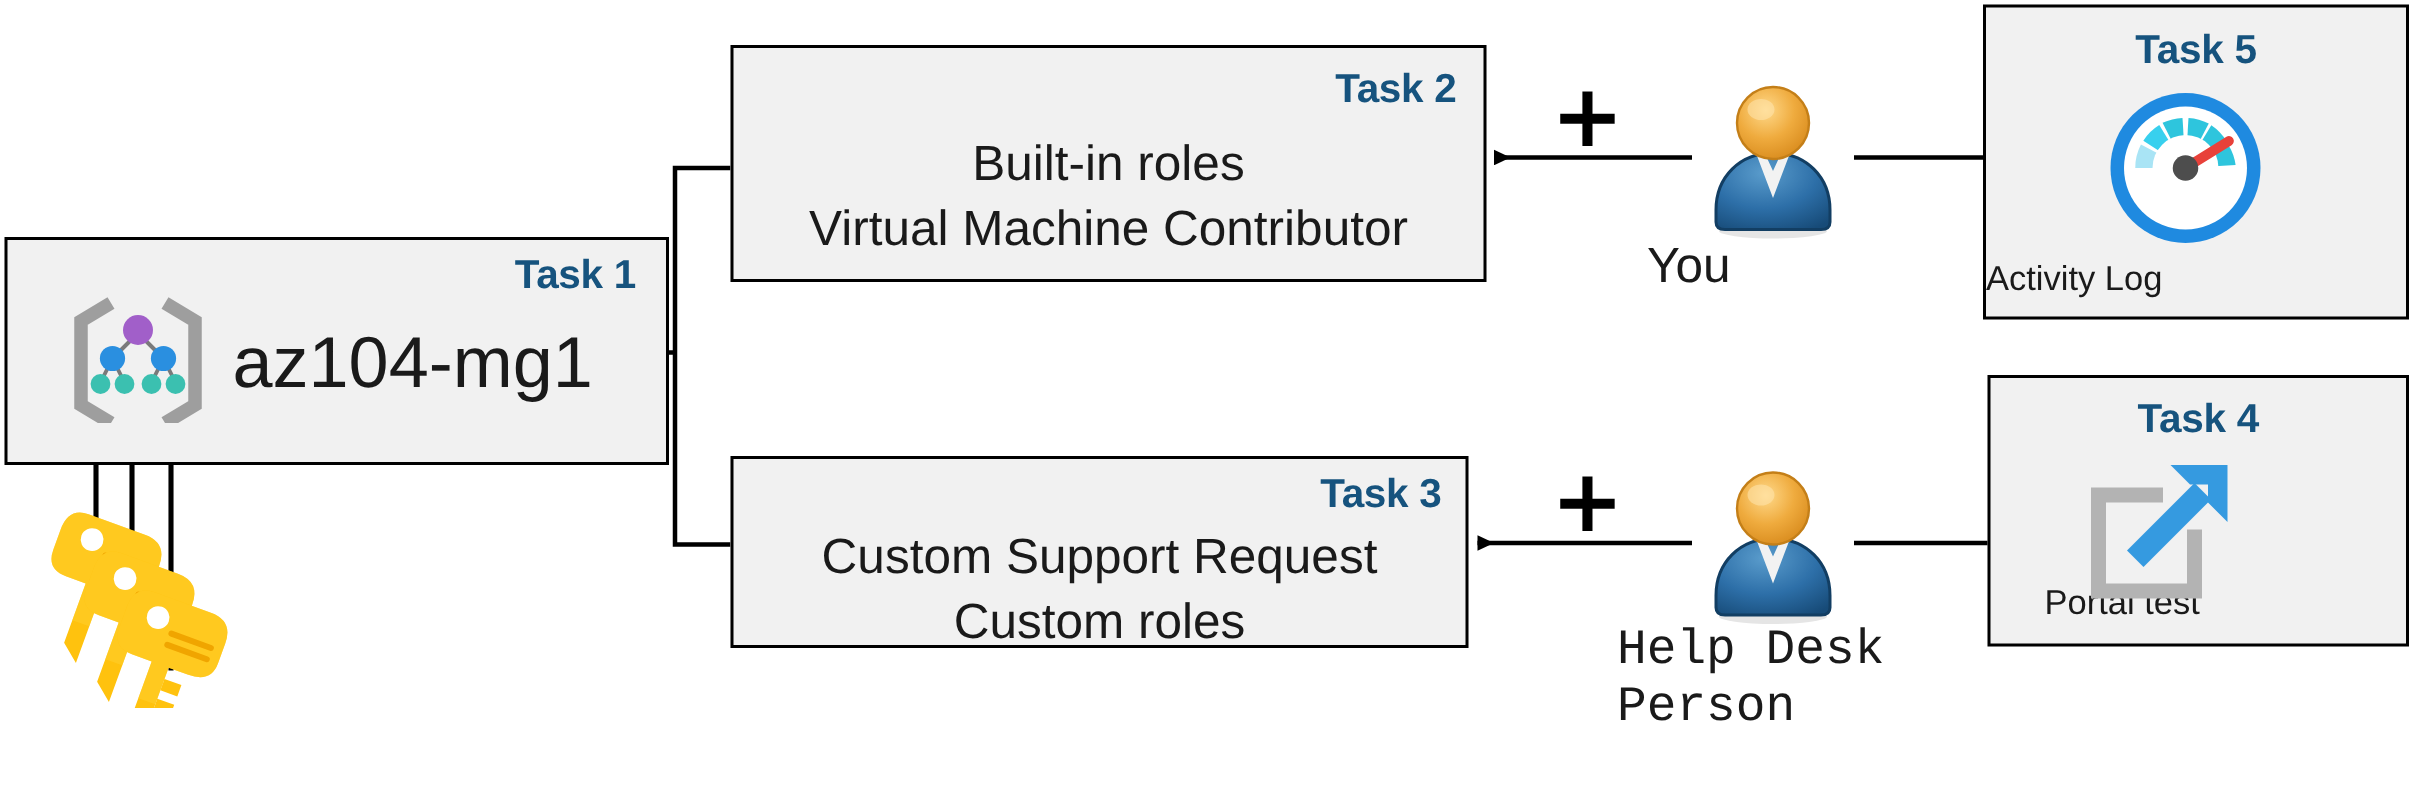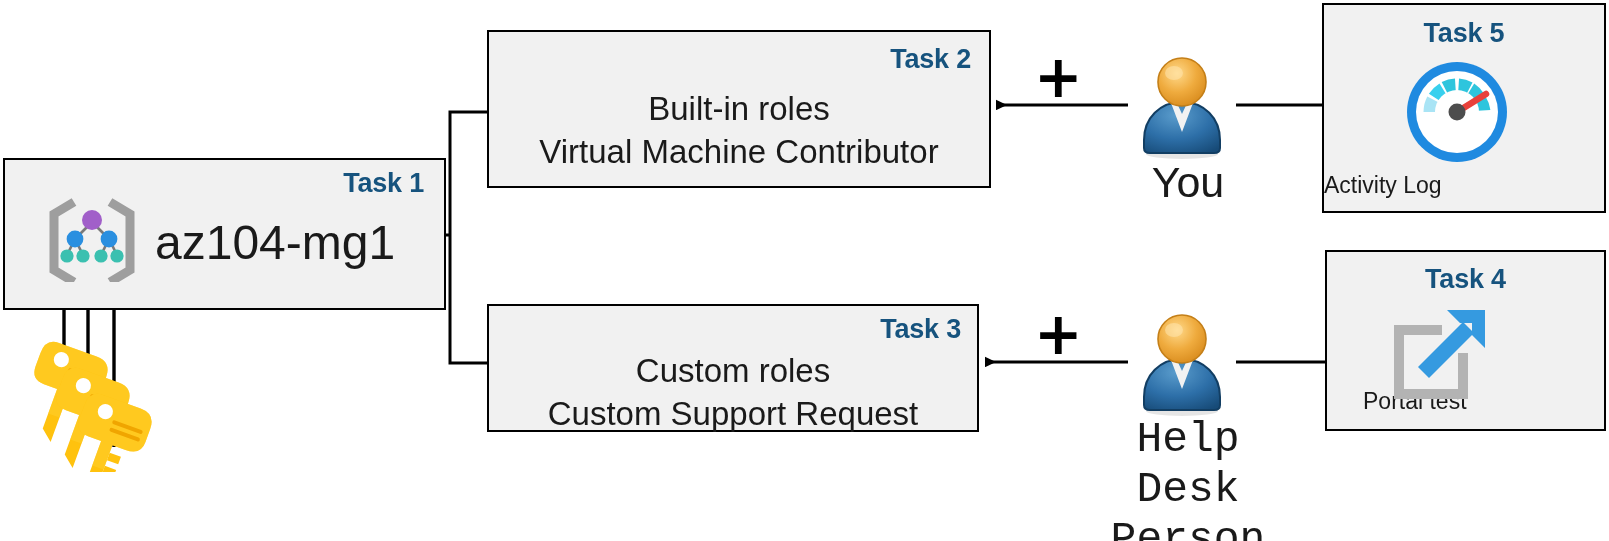--- a/index.html
+++ b/index.html
@@ -78,22 +78,22 @@
     color:#000;
     line-height:1;
     font-family:"DejaVu Sans",sans-serif;
   }
   #plus1{left:1034px;top:48px;}
   #plus2{left:1034px;top:305px;}
 
   
   .person-cap{
     position:absolute;
-    text-align:center;
-    font-size:43px;
+    text-align:left;
+    font-size:33px;
     color:#1a1a1a;
     line-height:1.16;
     white-space:pre-line;
   }
   #you-cap{left:1098px;top:158px;width:180px;}
   #hd-cap{left:1078px;top:415px;width:220px;font-family:Liberation Mono, monospace;}
 
   
   .iconwrap{position:absolute;}
   #mg-icon{left:44px;top:196px;width:96px;height:86px;}
@@ -207,22 +207,22 @@
     <div class="task-label">Task 2</div>
     <div class="box-text" id="task2-text">
       <div>Built-in roles</div>
       <div>Virtual Machine Contributor</div>
     </div>
   </div>
 
   <div class="tbox" id="task3">
     <div class="task-label">Task 3</div>
     <div class="box-text" id="task3-text">
+      <div>Custom Support Request</div>
       <div>Custom roles</div>
-      <div>Custom Support Request</div>
     </div>
   </div>
 
   <div class="plus" id="plus1">+</div>
   <div class="plus" id="plus2">+</div>
 
   <div class="iconwrap" id="you-icon">
     <svg viewBox="0 0 108 104" width="108" height="104">
       <defs>
         <radialGradient id="headg" cx="40%" cy="32%" r="72%">

